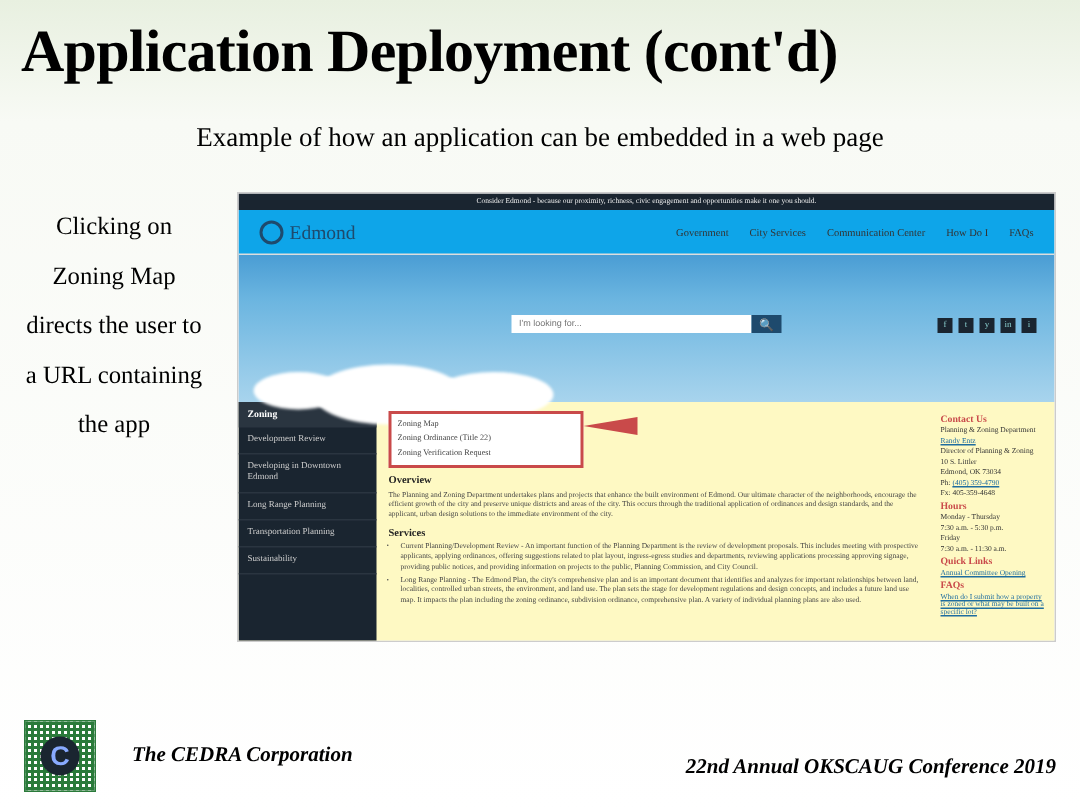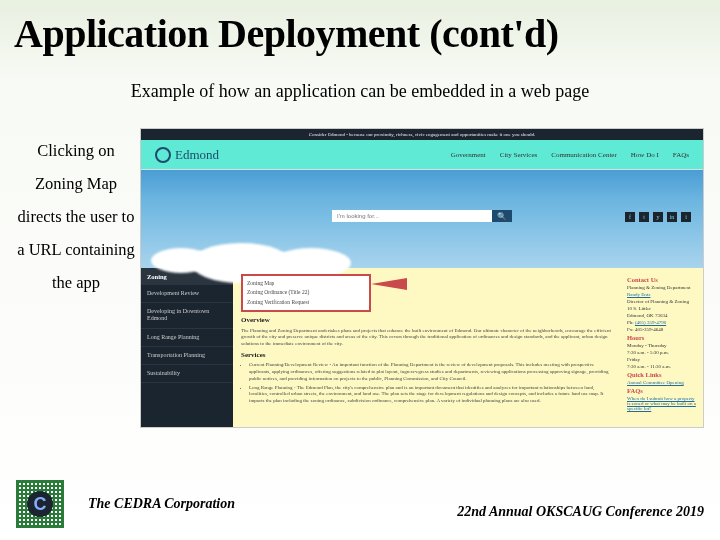--- a/index.html
+++ b/index.html
@@ -19,21 +19,21 @@
     letter-spacing: -0.5px;
   }
   .subtitle {
     font-size: 18px;
     text-align: center;
     padding: 24px 0 10px 0;
   }
   .content-row {
     display: flex;
     padding: 16px 16px;
-    gap: 4px;
+    gap: 22px;
   }
   .side-text {
     width: 120px;
     font-size: 16.5px;
     line-height: 2.0;
     text-align: center;
     padding-top: 6px;
   }
   .screenshot-wrap {
     flex: 1;
@@ -45,21 +45,21 @@
   }
   
   .banner {
     background: #1a2530;
     color: #eee;
     font-size: 5px;
     text-align: center;
     padding: 3px 0;
   }
   .navbar {
-    background: #5eead4;
+    background: #0ea5e9;
     border-bottom: 1px solid #ddd;
     display: flex;
     align-items: center;
     justify-content: space-between;
     padding: 6px 14px;
     height: 30px;
   }
   .logo {
     display: flex;
     align-items: center;

